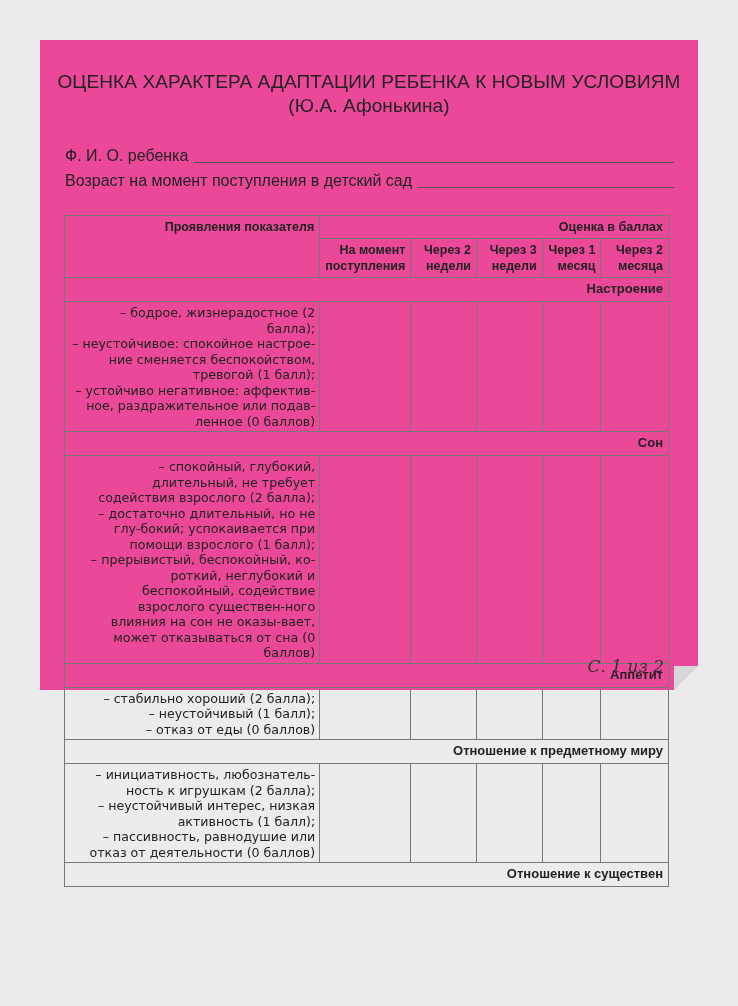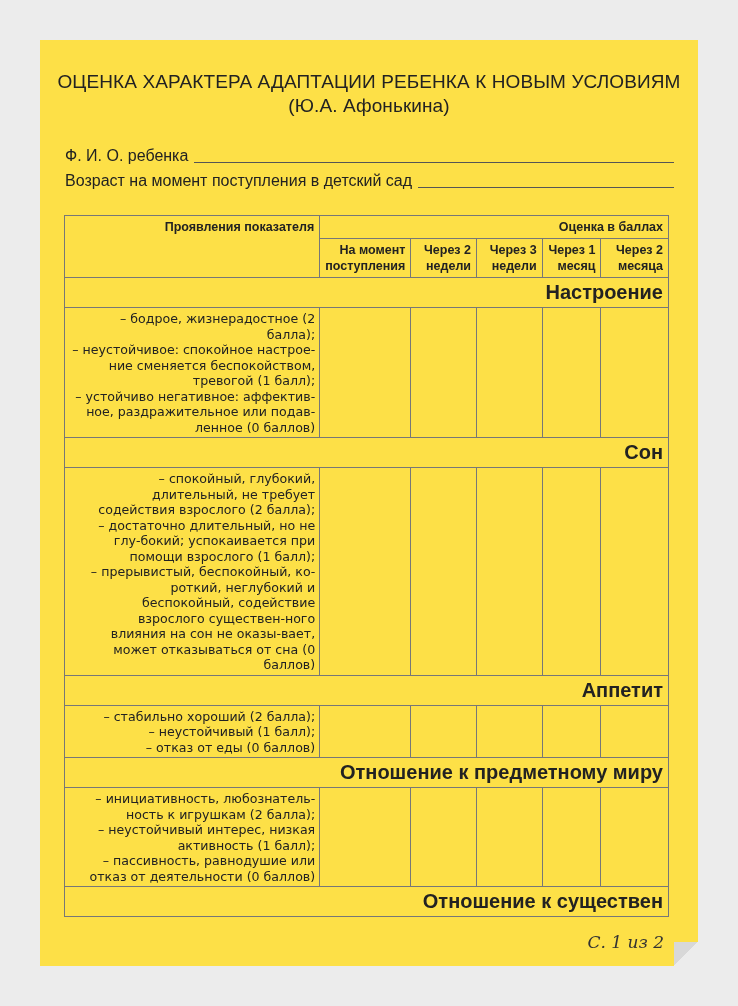--- a/index.html
+++ b/index.html
@@ -7,22 +7,22 @@
       width: 738px; height: 1006px;
       background: #ececec;
       position: relative;
       overflow: hidden;
       font-family: "DejaVu Sans", sans-serif;
       color: #1a1a1a;
     }
     .page {
       position: absolute;
       left: 40px; top: 40px;
-      width: 658px; height: 926px;
-      background: #fde047;
+      width: 658px; height: 650px;
+      background: #ec4899;
     }
     .corner-mask {
       position: absolute;
       right: 0; bottom: 0;
       width: 24px; height: 24px;
       background: linear-gradient(135deg, #d8d8d8 0%, #d8d8d8 50%, #ececec 50%, #ececec 100%);
     }
     .title {
       position: absolute;
       left: 0; top: 30px; width: 658px;
@@ -72,21 +72,21 @@
       font-weight: bold;
       font-size: 12.5px;
       line-height: 16px;
       color: #222;
     }
     .hdr-main { height: 18px; }
     .hdr-sub { height: 33px; padding-left: 18px; }
     .section td {
       font-family: "Liberation Sans", sans-serif;
       font-weight: bold;
-      font-size: 20px;
+      font-size: 13px;
       height: 17px;
       padding: 3px 5px;
     }
     .desc { line-height: 15.5px; padding: 3px 4px 2px 4px !important; }
     .desc .item { padding-left: 11px; text-indent: -11px; }
     .c0 { width: 248px; }
     .c1 { width: 77px; }
     .c2 { width: 55px; }
     .c3 { width: 55px; }
     .c4 { width: 48px; }

